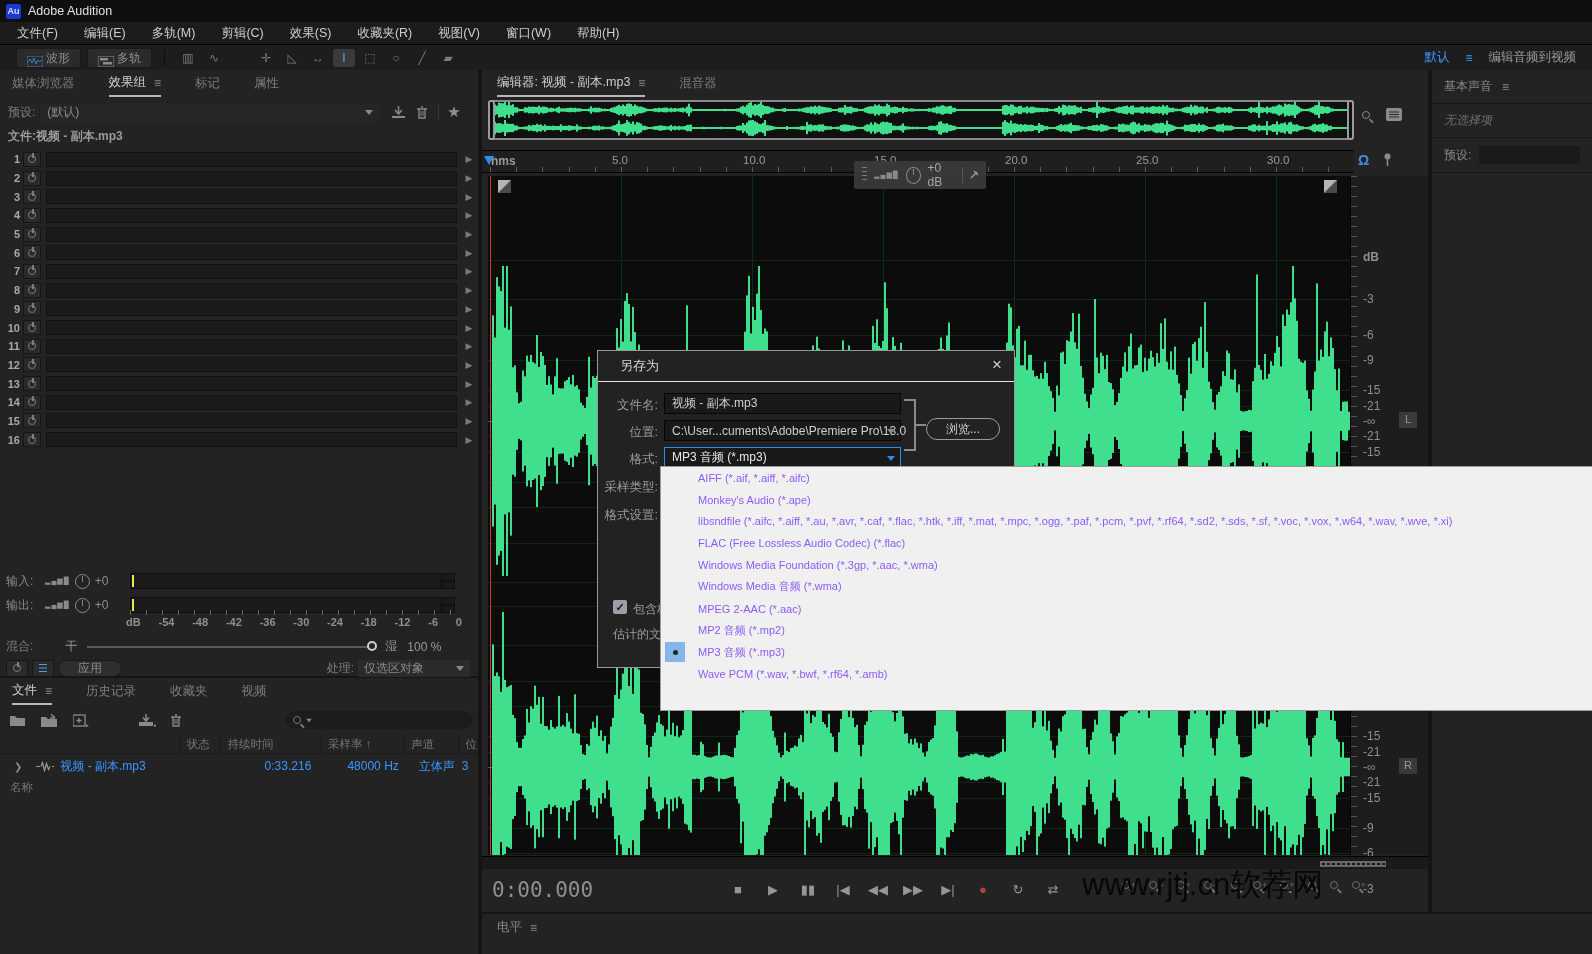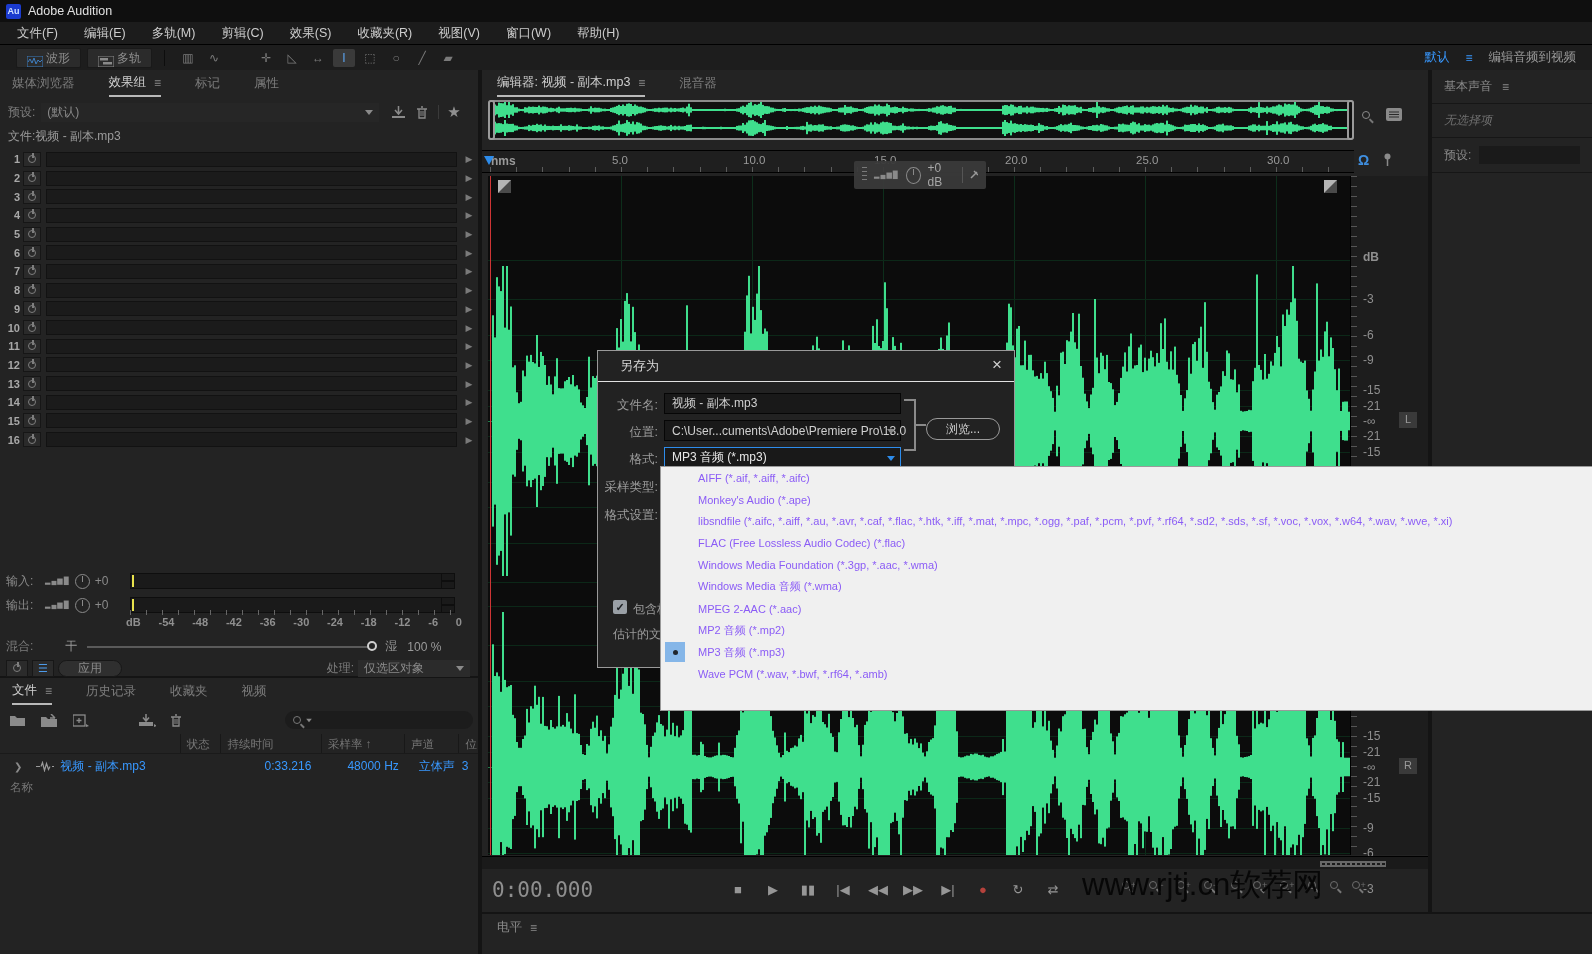--- a/index.html
+++ b/index.html
@@ -30,21 +30,21 @@
 
   
   #left-top{left:0;top:70px;width:478px;height:606px}
   .tabs{display:flex;align-items:center;height:27px;font-size:12.5px;color:#7c7c7c;gap:0;padding-left:12px}
   .tab{margin-right:34px;display:flex;gap:8px;align-items:center;height:100%;}
   .tab.active{color:#cfcfcf;border-bottom:2px solid #b9b9b9}
   .hamb{color:#8a8a8a;font-size:12px}
   #preset-row{position:absolute;left:0;top:31px;width:478px;height:22px;display:flex;align-items:center;padding-left:8px;gap:6px;color:#7e7e7e}
   #preset-select{width:338px;height:19px;background:#262626;color:#8b8b8b;display:flex;align-items:center;padding:0 6px;position:relative}
   .chev{width:0;height:0;border-left:4px solid transparent;border-right:4px solid transparent;border-top:5px solid #8a8a8a;display:inline-block}
-  #fx-file-label{position:absolute;left:8px;top:58px;color:#9b9b9b;font-weight:normal;font-size:12px}
+  #fx-file-label{position:absolute;left:8px;top:58px;color:#9b9b9b;font-weight:bold;font-size:12px}
   #fx-slots{position:absolute;left:0;top:80px;width:478px}
   .slot{height:18.7px;display:flex;align-items:center;padding-left:4px;gap:3px}
   .slot-num{width:16px;text-align:right;color:#a8a8a8;font-weight:bold;font-size:11px}
   .pwr-box{width:18px;height:15px;background:#2a2a2a;border:1px solid #161616;display:flex;align-items:center;justify-content:center}
   .pwr{width:8px;height:8px;border:1px solid #7e7e7e;border-radius:50%;position:relative}
   .pwr::after{content:"";position:absolute;left:3px;top:-3px;width:1.5px;height:5px;background:#7e7e7e}
   .slot-bar{flex:1;height:15px;background:#1b1b1b;border:1px solid #121212;margin-left:2px}
   .slot-arrow{width:18px;color:#7a7a7a;font-size:9px;text-align:center}
   .meter-row{position:absolute;left:0;width:478px;height:22px;display:flex;align-items:center;padding-left:6px;gap:5px;color:#8a8a8a}
   .mbars{font-size:7px;letter-spacing:1px;color:#8a8a8a}

